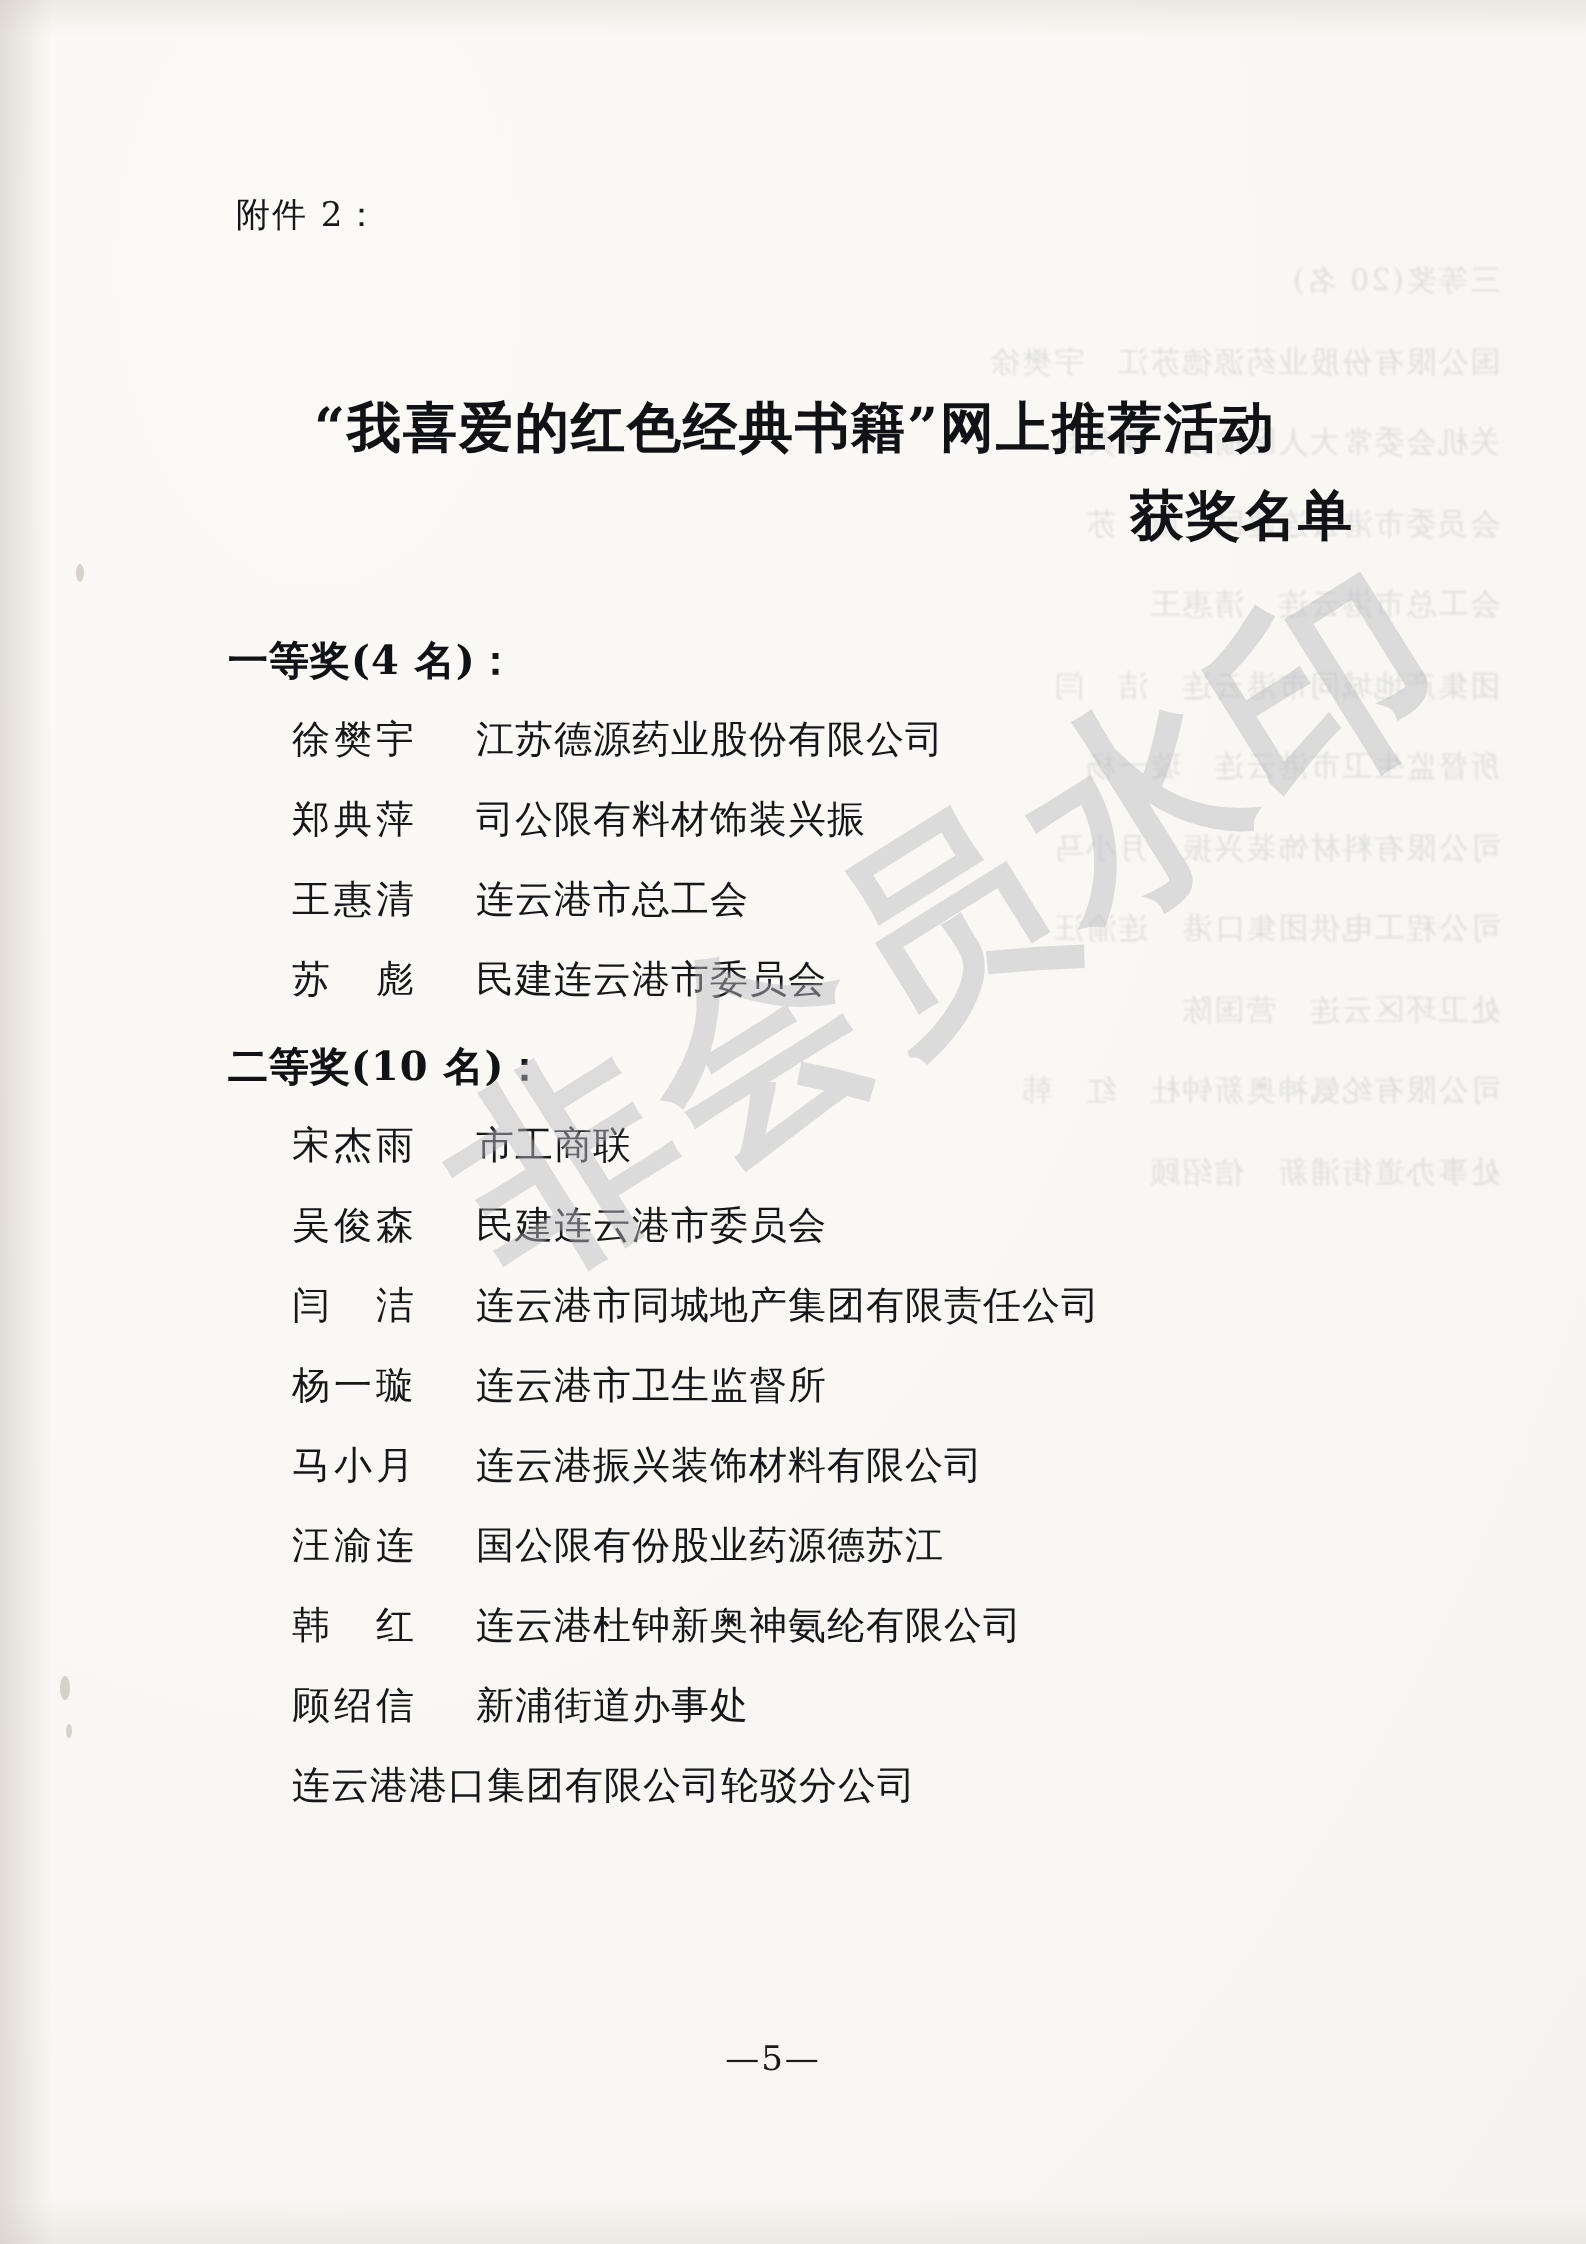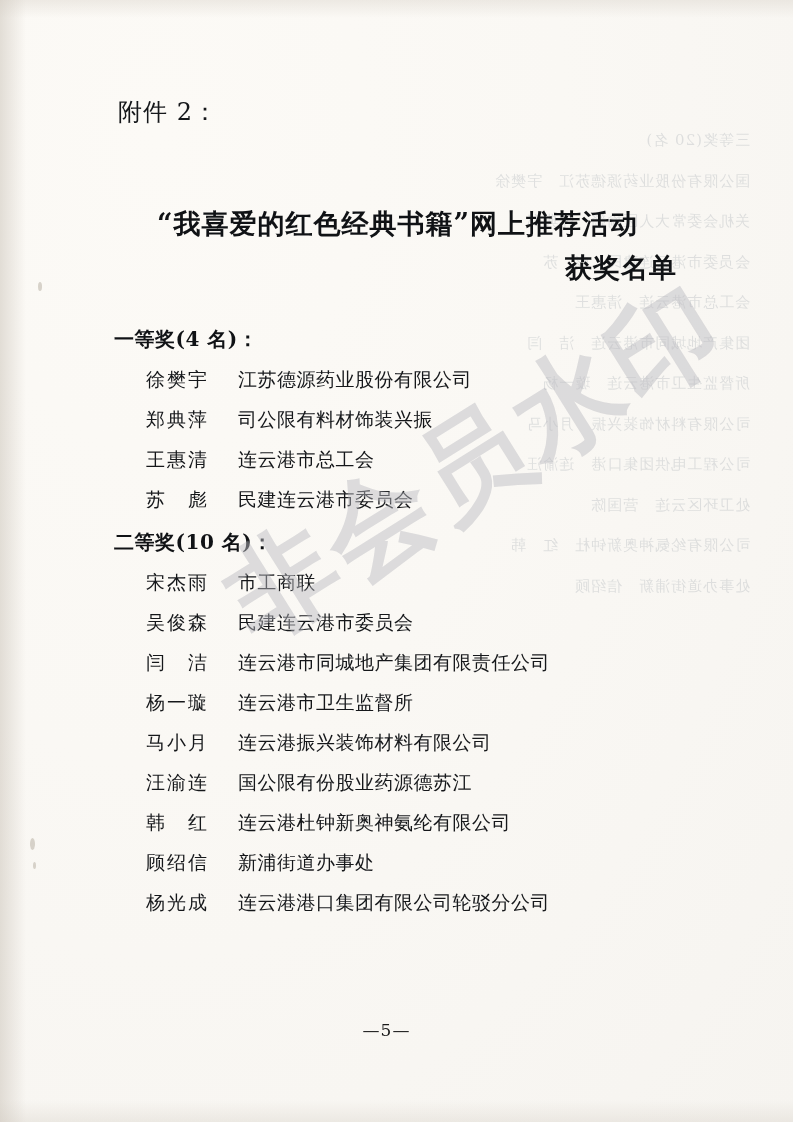--- a/index.html
+++ b/index.html
@@ -86,21 +86,21 @@
 
   
   .content {
     position: absolute;
     left: 0; top: 0; right: 0; bottom: 0;
     padding: 96px 92px 40px 118px;
     box-sizing: border-box;
   }
 
   .attachment-label {
-    font-size: 24px;
+    font-size: 17px;
     letter-spacing: 1px;
     margin: 0 0 74px 0;
     color: #15171a;
   }
 
   .doc-title {
     text-align: center;
     font-size: 27px;
     font-weight: 700;
     line-height: 44px;
@@ -246,21 +246,20 @@
         </li>
         <li class="winner">
           <span class="name">韩　红</span>
           <span class="org">连云港杜钟新奥神氨纶有限公司</span>
         </li>
         <li class="winner">
           <span class="name">顾绍信</span>
           <span class="org">新浦街道办事处</span>
         </li>
         <li class="winner">
-          <span class="name">杨光成</span>
           <span class="org">连云港港口集团有限公司轮驳分公司</span>
         </li>
       </ul>
     </section>
 
   </div>
 
   <div class="watermark">非会员水印</div>
 
   <div class="page-number">—5—</div>

